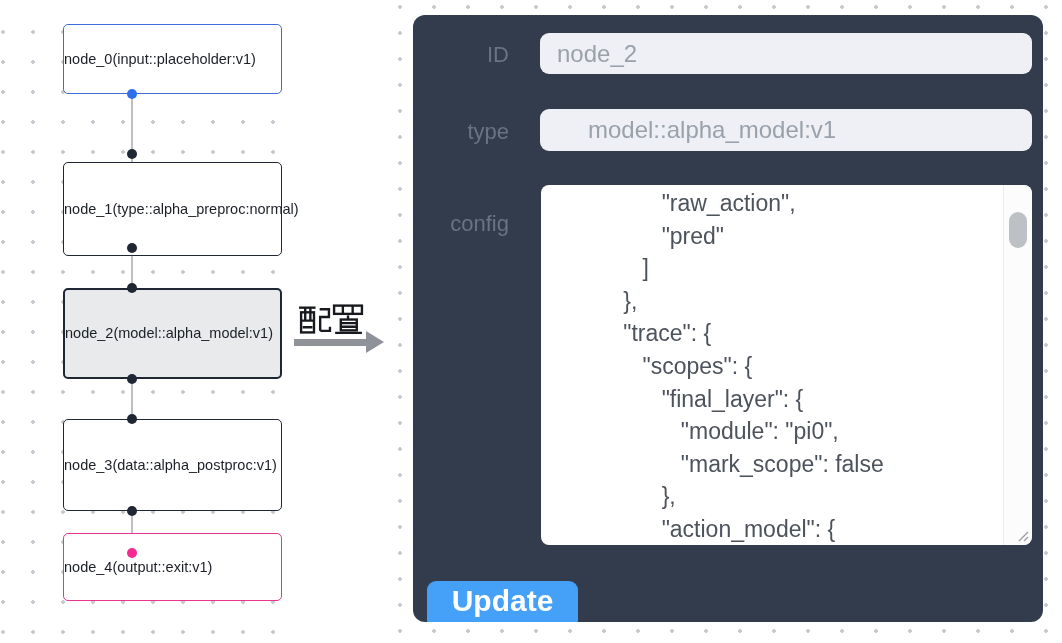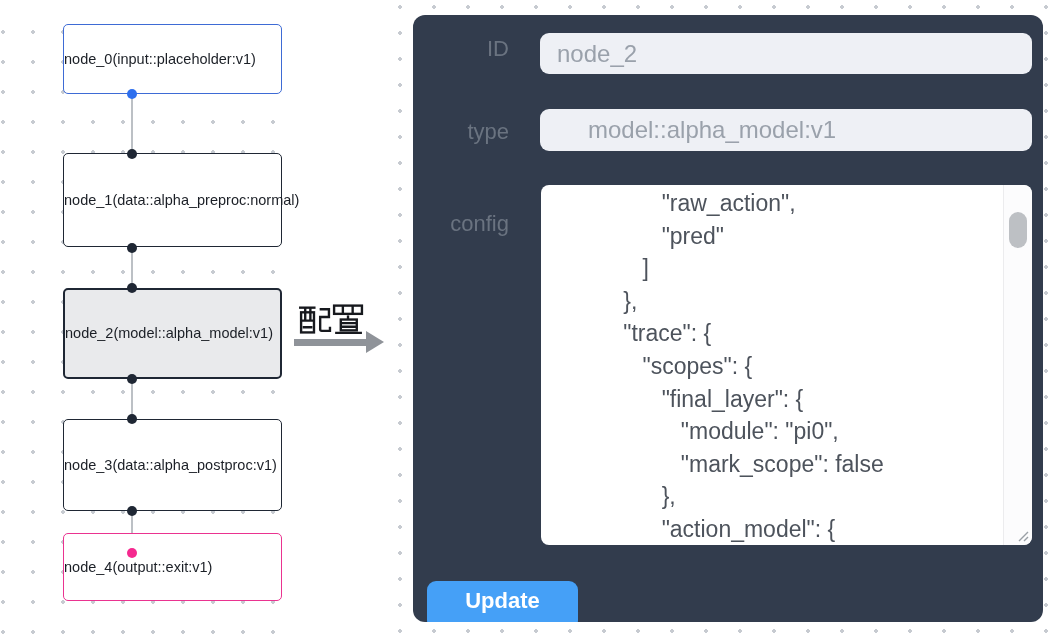--- a/index.html
+++ b/index.html
@@ -16,21 +16,21 @@
     background-size:34px 26px; background-position:-12px -6px; }
 
   
   .edge-line { position:absolute; left:131px; top:94px; width:2px; height:459px;
     background:#bcc0c5; }
   .flow-node { position:absolute; left:23px; width:219px; background:#ffffff;
     border:1.6px solid #1f2734; border-radius:5px; display:flex; flex-direction:row;
     justify-content:flex-start; align-items:center; text-align:center;
     font-size:14.5px; line-height:19px; color:#1b1f26;margin-left:40px; }
   .flow-node.n0 { top:24px; height:70px; border-color:#3e6bd5; }
-  .flow-node.n1 { top:153px; height:94px; }
+  .flow-node.n1 { top:162px; height:94px; }
   .flow-node.n2 { top:288px; height:91px; border-width:2.2px; background:#e9eaec; }
   .flow-node.n3 { top:419px; height:92px; }
   .flow-node.n4 { top:533px; height:68px; border-color:#ea3390; }
   .handle { position:absolute; left:127px; width:10px; height:10px; border-radius:50%;
     background:#1f2734; }
   .handle.blue { background:#2e6fee; }
   .handle.pink { background:#f5298f; }
 
   
   .transition-label { position:absolute; left:298px; top:303px; }
@@ -38,21 +38,21 @@
     background:#8f9399; }
   .arrow-head { position:absolute; left:366px; top:331px; width:0; height:0;
     border-left:18px solid #8f9399; border-top:11px solid transparent;
     border-bottom:11px solid transparent; }
 
   
   .panel { position:absolute; left:413px; top:15px; width:630px; height:607px;
     background:#323c4d; border-radius:12px; overflow:hidden; }
   .panel-label { position:absolute; left:0; width:96px; text-align:right;
     font-size:22px; color:#6a7380; }
-  .panel-label.l-id { top:21px; }
+  .panel-label.l-id { top:27px; }
   .panel-label.l-type { top:104px; }
   .panel-label.l-config { top:196px; }
   .panel-input { position:absolute; left:127px; width:492px; background:#eef0f5;
     border-radius:9px; display:flex; align-items:center; padding-left:17px;
     font-size:24px; color:#9aa1ab; white-space:nowrap; overflow:hidden; }
   .panel-input.f-id { top:18px; height:41px; }
   .panel-input.f-type { top:94px; height:42px;padding-left:48px; }
 
   .config-box { position:absolute; left:128px; top:170px; width:491px; height:360px;
     background:#ffffff; border-radius:8px; overflow:hidden; }
@@ -61,41 +61,41 @@
     padding:2px 0 0 12px; }
   .scroll-track { position:absolute; right:0; top:0; width:29px; height:100%;
     background:#fcfcfd; border-left:1px solid #ececee;
     border-radius:0 8px 8px 0; }
   .scroll-thumb { position:absolute; right:5px; top:27px; width:18px; height:36px;
     border-radius:9px; background:#bdc0c4; }
   .resize-grip { position:absolute; right:3px; bottom:3px; width:14px; height:14px; }
 
   .update-btn { position:absolute; left:14px; top:566px; width:151px; height:48px;
     background:#45a0f7; border:none; border-radius:9px; color:#ffffff;
-    font-family:inherit; font-size:22px; font-weight:bold; display:flex;
+    font-family:inherit; font-size:30px; font-weight:bold; display:flex;
     align-items:center; justify-content:center; padding-bottom:8px; cursor:pointer; }
 </style>
 </head>
 <body>
 
 <div class="stage">
 
   <div class="dot-canvas left"></div>
   <div class="dot-canvas right"></div>
 
   <div class="edge-line"></div>
 
   <div class="flow-node n0">
     <div>node_0</div>
     <div>(input::placeholder:v1)</div>
     <div></div>
   </div>
   <div class="flow-node n1">
     <div>node_1</div>
-    <div>(data::alpha_preproc:n</div>
+    <div>(type::alpha_preproc:n</div>
     <div>ormal)</div>
   </div>
   <div class="flow-node n2">
     <div>node_2</div>
     <div>(model::alpha_model:v1</div>
     <div>)</div>
   </div>
   <div class="flow-node n3">
     <div>node_3</div>
     <div>(data::alpha_postproc:</div>

